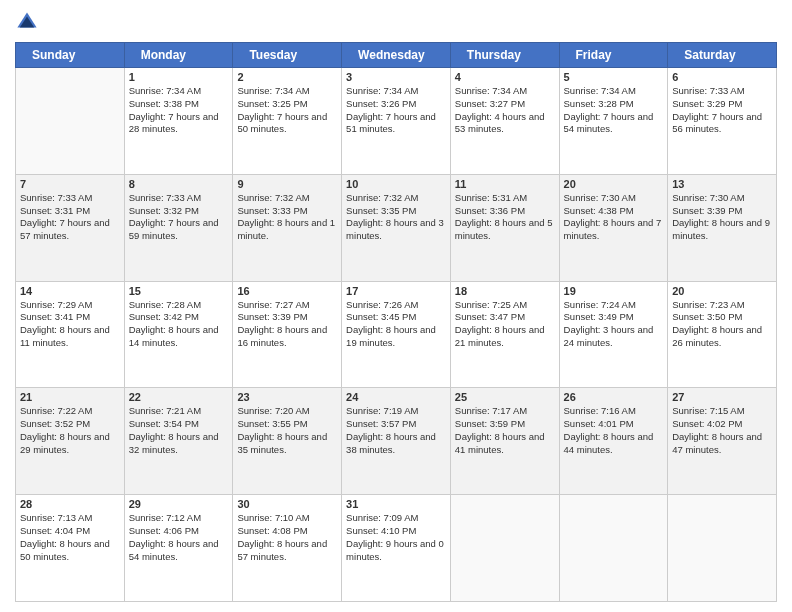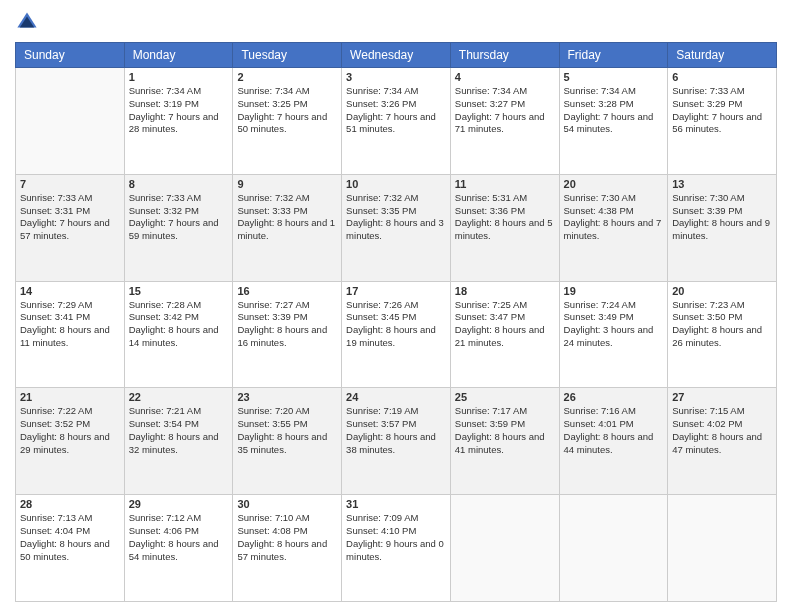--- a/index.html
+++ b/index.html
@@ -47,22 +47,22 @@
     }
     .calendar-table {
       width: 100%;
       border-collapse: collapse;
       flex: 1;
     }
     .calendar-table thead th {
       background: #4472c4;
       color: #fff;
       font-size: 12px;
-      font-weight: normal;
-      padding: 5px 8px;
+      font-weight: bold;
+      padding: 5px 16px;
       text-align: left;
       border: 1px solid #3a5fa0;
     }
     .calendar-table tbody td {
       border: 1px solid #ccc;
       vertical-align: top;
       padding: 3px 4px;
       font-size: 9.5px;
       color: #333;
       width: calc(100% / 7);
@@ -117,40 +117,40 @@
           <th>Friday</th>
           <th>Saturday</th>
         </tr>
     </thead>
     <tbody id="calendar-body">
     <tr>
           <td class="empty-cell"></td>
           <td>
             <span class="day-number">1</span>
             <span class="cell-line">Sunrise: 7:34 AM</span>
-            <span class="cell-line">Sunset: 3:19 PM</span>
+            <span class="cell-line">Sunset: 3:38 PM</span>
             <span class="cell-line">Daylight: 7 hours and 28 minutes.</span>
           </td>
           <td>
             <span class="day-number">2</span>
             <span class="cell-line">Sunrise: 7:34 AM</span>
             <span class="cell-line">Sunset: 3:25 PM</span>
             <span class="cell-line">Daylight: 7 hours and 50 minutes.</span>
           </td>
           <td>
             <span class="day-number">3</span>
             <span class="cell-line">Sunrise: 7:34 AM</span>
             <span class="cell-line">Sunset: 3:26 PM</span>
             <span class="cell-line">Daylight: 7 hours and 51 minutes.</span>
           </td>
           <td>
             <span class="day-number">4</span>
             <span class="cell-line">Sunrise: 7:34 AM</span>
             <span class="cell-line">Sunset: 3:27 PM</span>
-            <span class="cell-line">Daylight: 7 hours and 71 minutes.</span>
+            <span class="cell-line">Daylight: 4 hours and 53 minutes.</span>
           </td>
           <td>
             <span class="day-number">5</span>
             <span class="cell-line">Sunrise: 7:34 AM</span>
             <span class="cell-line">Sunset: 3:28 PM</span>
             <span class="cell-line">Daylight: 7 hours and 54 minutes.</span>
           </td>
           <td>
             <span class="day-number">6</span>
             <span class="cell-line">Sunrise: 7:33 AM</span>

